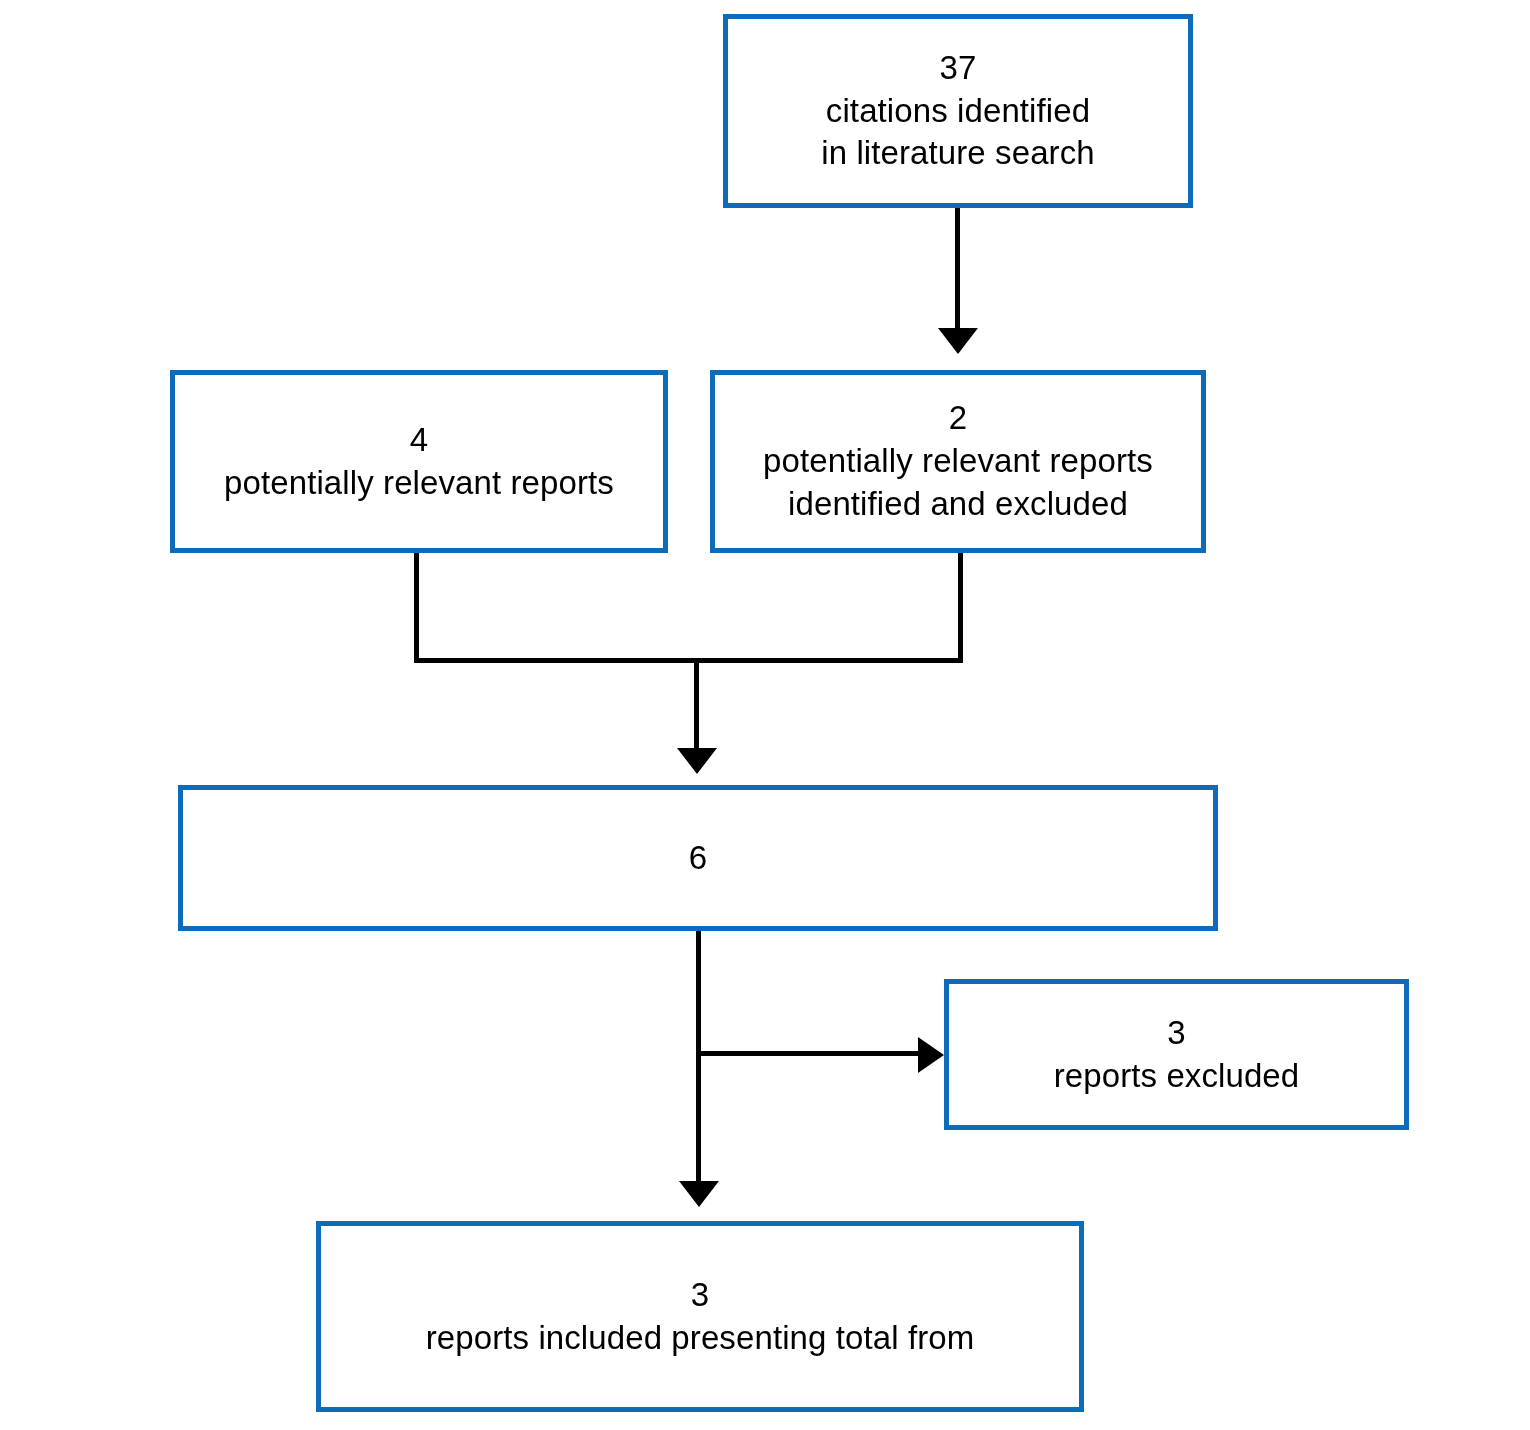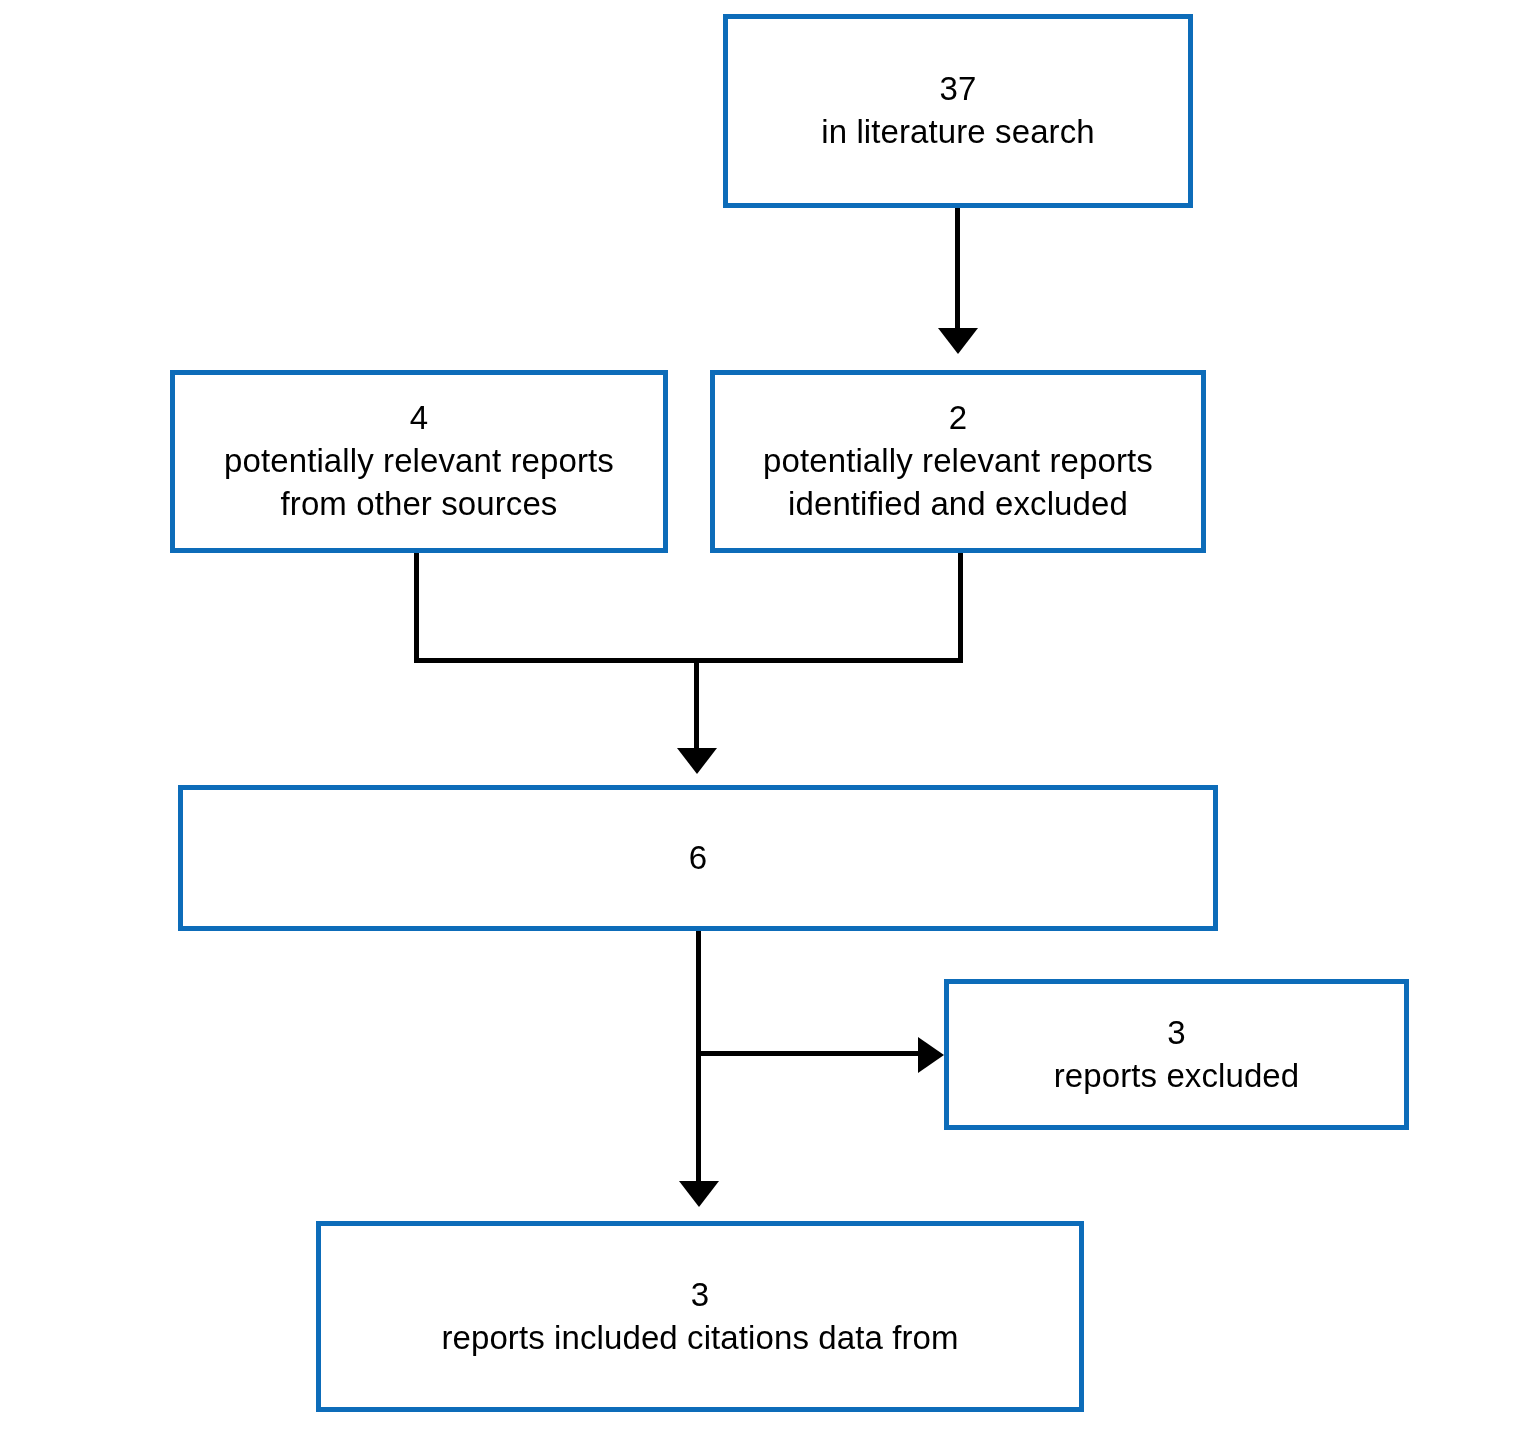--- a/index.html
+++ b/index.html
@@ -95,47 +95,47 @@
   #conn4-h      { left: 696px; top: 1051px; width: 224px; }
   #conn4-arrow  { left: 918px; top: 1037px; }
 </style>
 </head>
 <body>
 
 <div id="diagram-root">
 
   <div class="flow-box" id="box-identified">
     <span class="line">37</span>
+    <span class="line">citations identified</span>
     <span class="line">in literature search</span>
   </div>
 
   <div class="flow-box" id="box-other-sources">
     <span class="line">4</span>
     <span class="line">potentially relevant reports</span>
-    <span class="line">from other sources</span>
   </div>
 
   <div class="flow-box" id="box-screened">
     <span class="line">2</span>
     <span class="line">potentially relevant reports</span>
     <span class="line">identified and excluded</span>
   </div>
 
   <div class="flow-box" id="box-total-screened">
     <span class="line">6</span>
   </div>
 
   <div class="flow-box" id="box-excluded">
     <span class="line">3</span>
     <span class="line">reports excluded</span>
   </div>
 
   <div class="flow-box" id="box-included">
     <span class="line">3</span>
-    <span class="line">reports included citations data from</span>
+    <span class="line">reports included presenting total from</span>
   </div>
 
   <div class="conn-v" id="conn1-v"></div>
   <div class="arrow-down" id="conn1-arrow"></div>
 
   <div class="conn-v" id="conn2-left-v"></div>
   <div class="conn-v" id="conn2-right-v"></div>
   <div class="conn-h" id="conn2-h"></div>
   <div class="conn-v" id="conn2-v"></div>
   <div class="arrow-down" id="conn2-arrow"></div>

